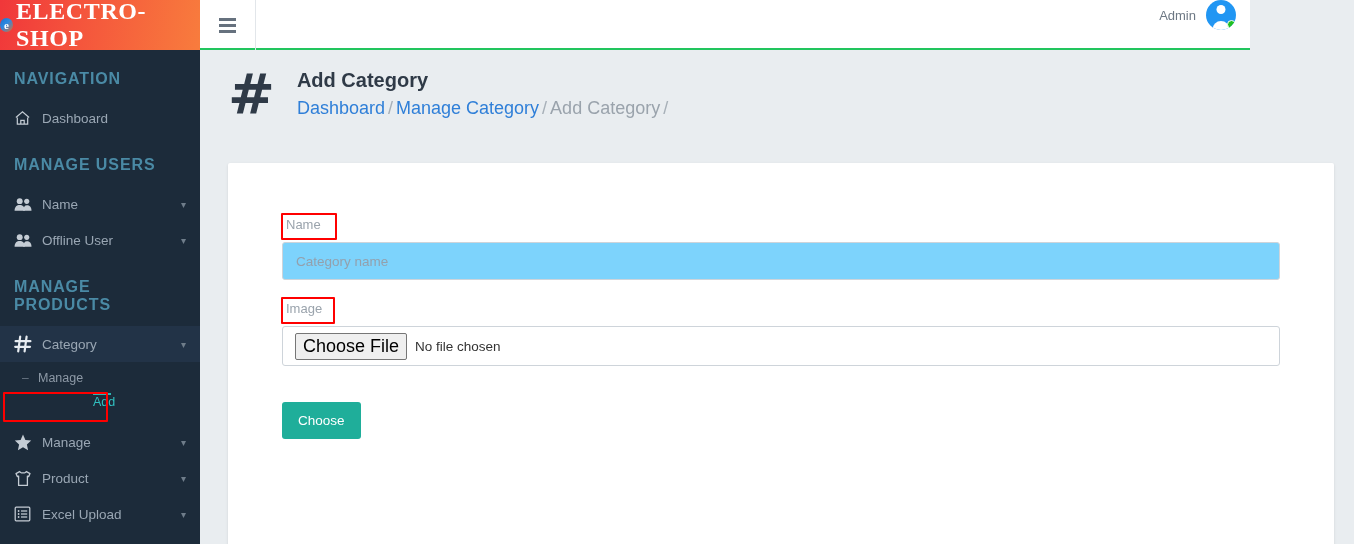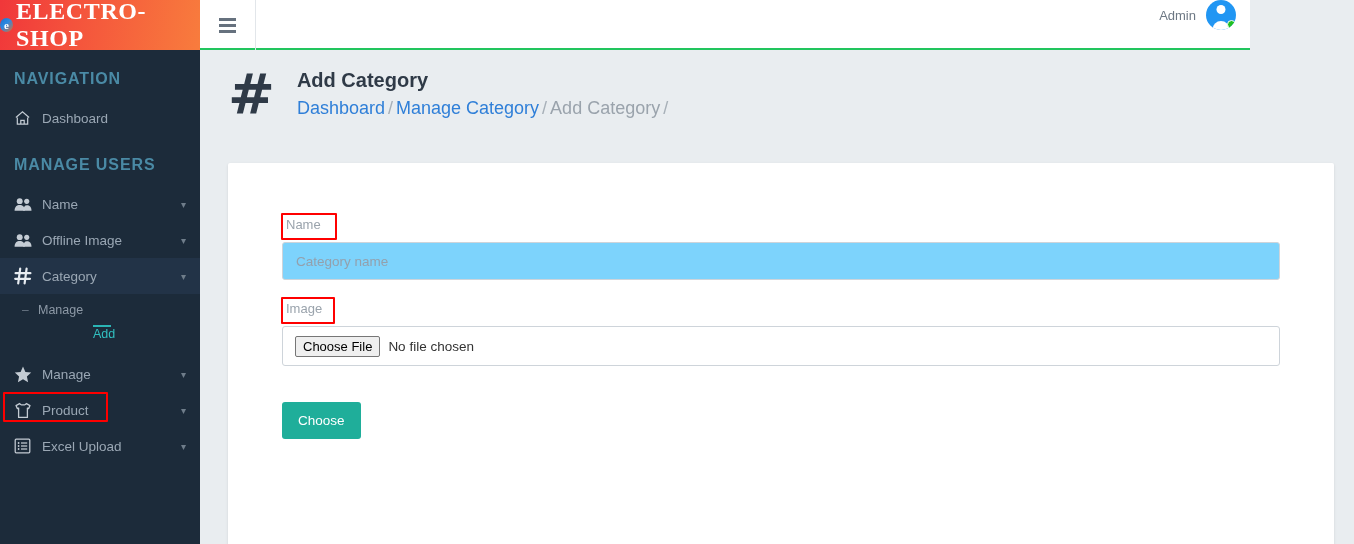--- a/index.html
+++ b/index.html
@@ -155,21 +155,21 @@
     font-family: "Liberation Sans", sans-serif; background: #7dd3fc;
   }
   .txt-input::placeholder { color: #93a0ad; }
   .file-wrap {
     width: 998px; height: 40px; border: 1px solid #ced4da;
     border-radius: 3px; display: flex; align-items: center;
     padding: 0 12px; background: #fff; cursor: pointer;
   }
   .file-btn {
     border: 1px solid #767676; background: #efefef;
-    border-radius: 2px; font-size: 13px; color: #000;
+    border-radius: 2px; font-size: 18px; color: #000;
     padding: 2px 7px; font-family: "Liberation Sans", sans-serif;
     cursor: pointer;
   }
   .file-name { font-size: 13.5px; color: #333; padding-left: 8px; }
   .submit-btn {
     margin-top: 17px; background: #1fae9a; color: #fff;
     border: none; border-radius: 3px;
     padding: 0 16px; height: 37px; font-size: 13.5px;
     font-family: "Liberation Sans", sans-serif; cursor: pointer;
   }
@@ -223,24 +223,25 @@
 
     <div class="nav-item">
       <span class="ico">
         <svg width="19" height="15" viewBox="0 0 20 15" fill="#c4ccd4">
           <circle cx="6" cy="4" r="3.1"></circle>
             <circle cx="13.4" cy="4.2" r="2.7"></circle>
           <path d="M0.6 14 C0.6 9.8 3 8 6 8 C9 8 11.4 9.8 11.4 14 Z"></path>
           <path d="M9.6 14 C9.8 10.4 11.2 8.4 13.6 8.4 C16.2 8.4 18.4 10 18.4 14 Z"></path>
         </svg>
       </span>
-      <span class="lbl">Offline Image</span>
-      <span class="chev">▾</span>
-    </div>
-
+      <span class="lbl">Offline User</span>
+      <span class="chev">▾</span>
+    </div>
+
+    <div class="nav-section">MANAGE PRODUCTS</div>
 
     <div class="nav-item active">
       <span class="ico">
         <svg width="18" height="18" viewBox="0 0 18 18" stroke="#e8edf2" stroke-width="2.2" fill="none" stroke-linecap="round">
           <path d="M6.2 1.6 L4.2 16.4"></path>
             <path d="M12.6 1.6 L10.6 16.4"></path>
           <path d="M1.6 6.2 L16.4 6.2"></path>
             <path d="M1.2 11.8 L16 11.8"></path>
         </svg>
       </span>

